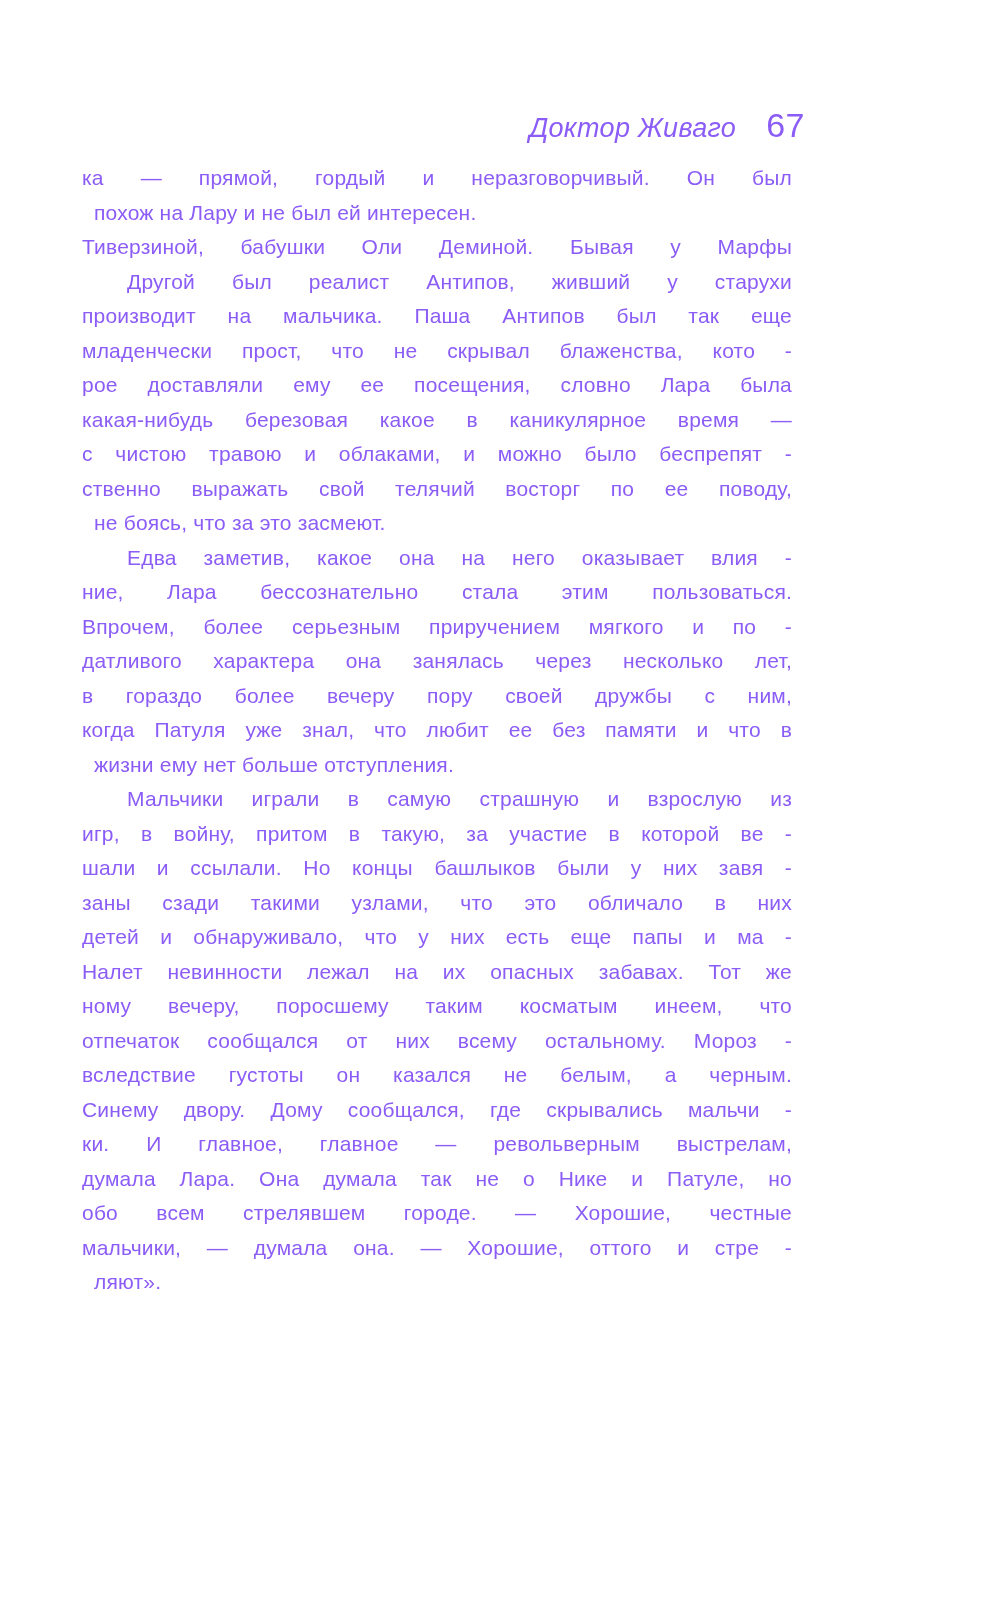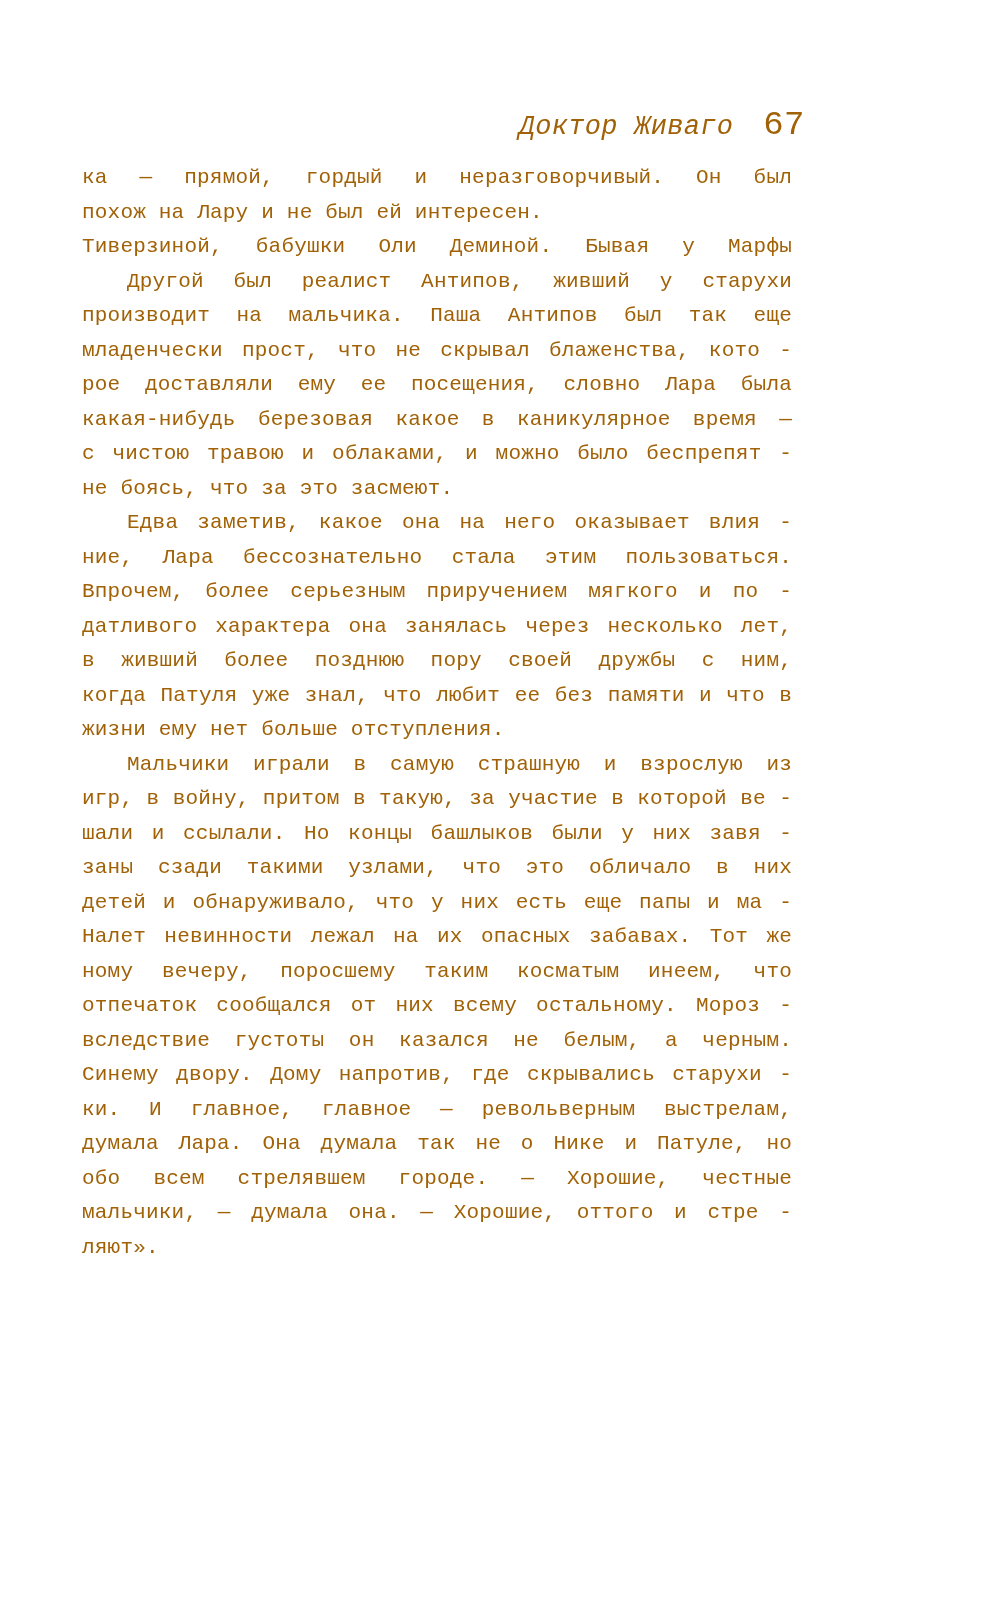--- a/index.html
+++ b/index.html
@@ -5,22 +5,22 @@
   html, body {
     margin: 0;
     padding: 0;
     background: #ffffff;
   }
   .page {
     position: relative;
     width: 1000px;
     height: 1616px;
     background: #ffffff;
-    color: #a16207;
-    font-family: Liberation Mono, monospace;
+    color: #8b5cf6;
+    font-family: Liberation Sans, sans-serif;
     overflow: hidden;
   }
   .running-head {
     position: absolute;
     top: 106px;
     left: 95px;
     width: 710px;
     display: flex;
     justify-content: flex-end;
     align-items: baseline;
@@ -47,20 +47,21 @@
     letter-spacing: 0.2px;
   }
   .line {
     text-align: justify;
     text-align-last: justify;
     white-space: normal;
   }
   .line.last {
     text-align: left;
     text-align-last: left;
+    margin-left: 12px;
   }
   .line.indent {
     text-indent: 45px;
   }
 </style>
 </head>
 <body>
 
 <div class="page">
   <div class="running-head">
@@ -70,37 +71,38 @@
   <div class="text-block" id="text-block">
       <div class="line">ка — прямой, гордый и неразговорчивый. Он был</div>
       <div class="line last">похож на Лару и не был ей интересен.</div>
       <div class="line">Тиверзиной, бабушки Оли Деминой. Бывая у Марфы</div>
       <div class="line indent">Другой был реалист Антипов, живший у старухи</div>
       <div class="line">производит на мальчика. Паша Антипов был так еще</div>
       <div class="line">младенчески прост, что не скрывал блаженства, кото -</div>
       <div class="line">рое доставляли ему ее посещения, словно Лара была</div>
       <div class="line">какая-нибудь березовая какое в каникулярное время —</div>
       <div class="line">с чистою травою и облаками, и можно было беспрепят -</div>
+      <div class="line">ственно выражать свой телячий восторг по ее поводу,</div>
       <div class="line last">не боясь, что за это засмеют.</div>
       <div class="line indent">Едва заметив, какое она на него оказывает влия -</div>
       <div class="line">ние, Лара бессознательно стала этим пользоваться.</div>
       <div class="line">Впрочем, более серьезным приручением мягкого и по -</div>
       <div class="line">датливого характера она занялась через несколько лет,</div>
-      <div class="line">в живший более позднюю пору своей дружбы с ним,</div>
+      <div class="line">в гораздо более вечеру пору своей дружбы с ним,</div>
       <div class="line">когда Патуля уже знал, что любит ее без памяти и что в</div>
       <div class="line last">жизни ему нет больше отступления.</div>
       <div class="line indent">Мальчики играли в самую страшную и взрослую из</div>
       <div class="line">игр, в войну, притом в такую, за участие в которой ве -</div>
       <div class="line">шали и ссылали. Но концы башлыков были у них завя -</div>
       <div class="line">заны сзади такими узлами, что это обличало в них</div>
       <div class="line">детей и обнаруживало, что у них есть еще папы и ма -</div>
       <div class="line">Налет невинности лежал на их опасных забавах. Тот же</div>
       <div class="line">ному вечеру, поросшему таким косматым инеем, что</div>
       <div class="line">отпечаток сообщался от них всему остальному. Мороз -</div>
       <div class="line">вследствие густоты он казался не белым, а черным.</div>
-      <div class="line">Синему двору. Дому напротив, где скрывались старухи -</div>
+      <div class="line">Синему двору. Дому сообщался, где скрывались мальчи -</div>
       <div class="line">ки. И главное, главное — револьверным выстрелам,</div>
       <div class="line">думала Лара. Она думала так не о Нике и Патуле, но</div>
       <div class="line">обо всем стрелявшем городе. — Хорошие, честные</div>
       <div class="line">мальчики, — думала она. — Хорошие, оттого и стре -</div>
       <div class="line last">ляют».</div>
     </div>
 </div>
 
 </body></html>

